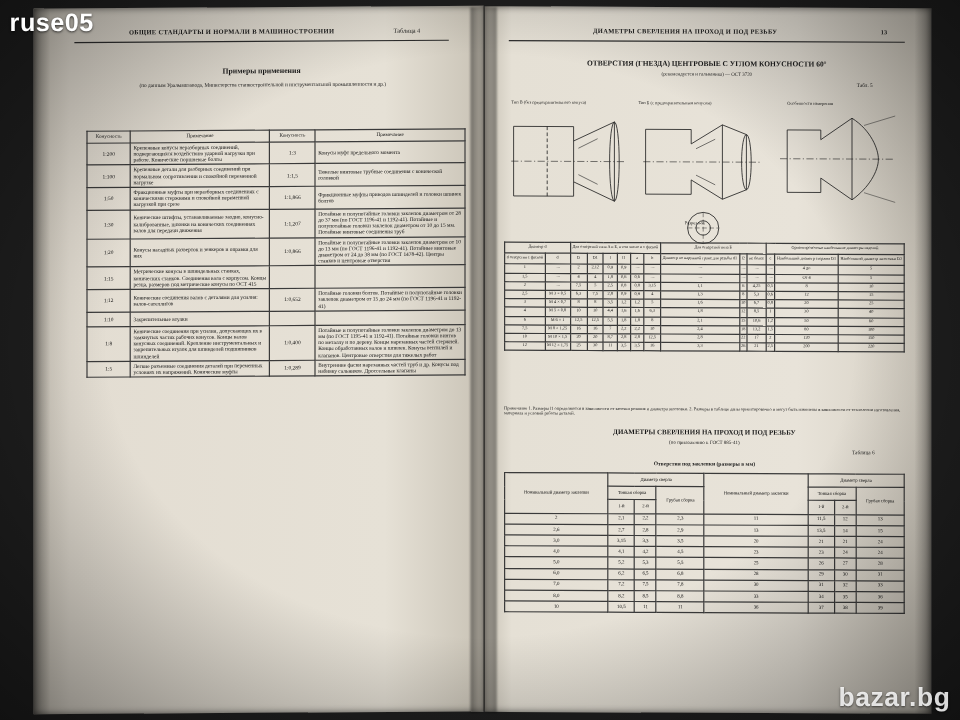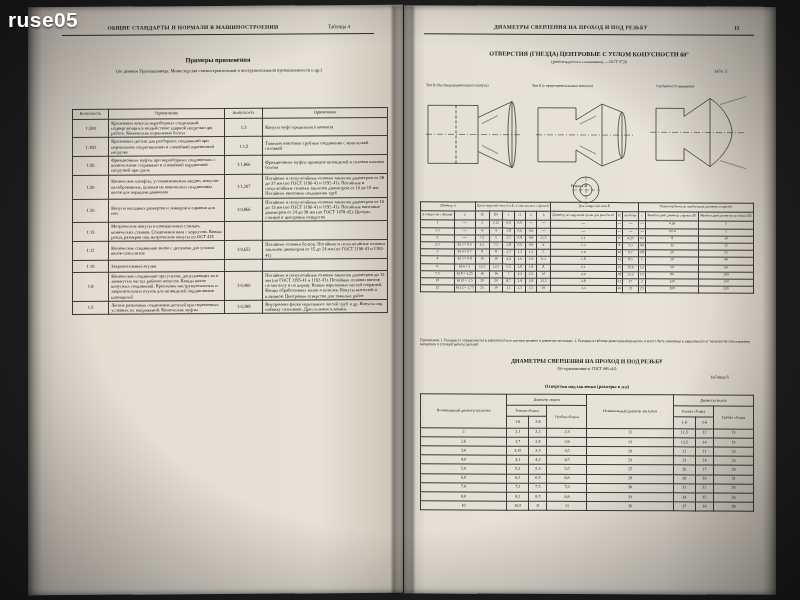--- a/index.html
+++ b/index.html
@@ -547,13 +547,14 @@
       </table>
 
       <div class="edge-dark" style="right:0;left:auto;background:linear-gradient(270deg,rgba(0,0,0,.35),rgba(0,0,0,0));"></div>
     </div>
 
     <div class="gutter"></div>
   </div>
 
   <div class="vignette"></div>
   <div class="badge">ruse05</div>
+  <div class="watermark">bazar.bg</div>
 </div>
 
 </body></html>

